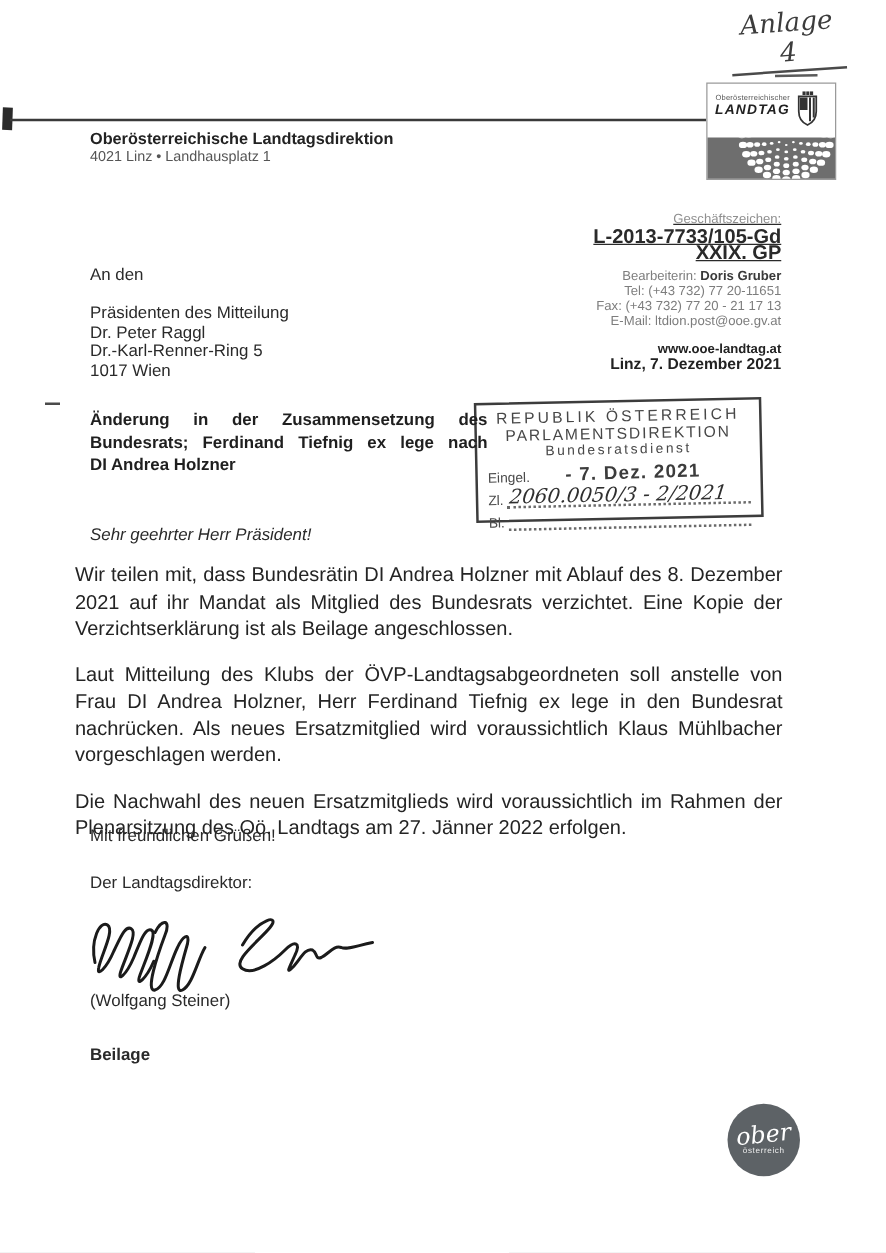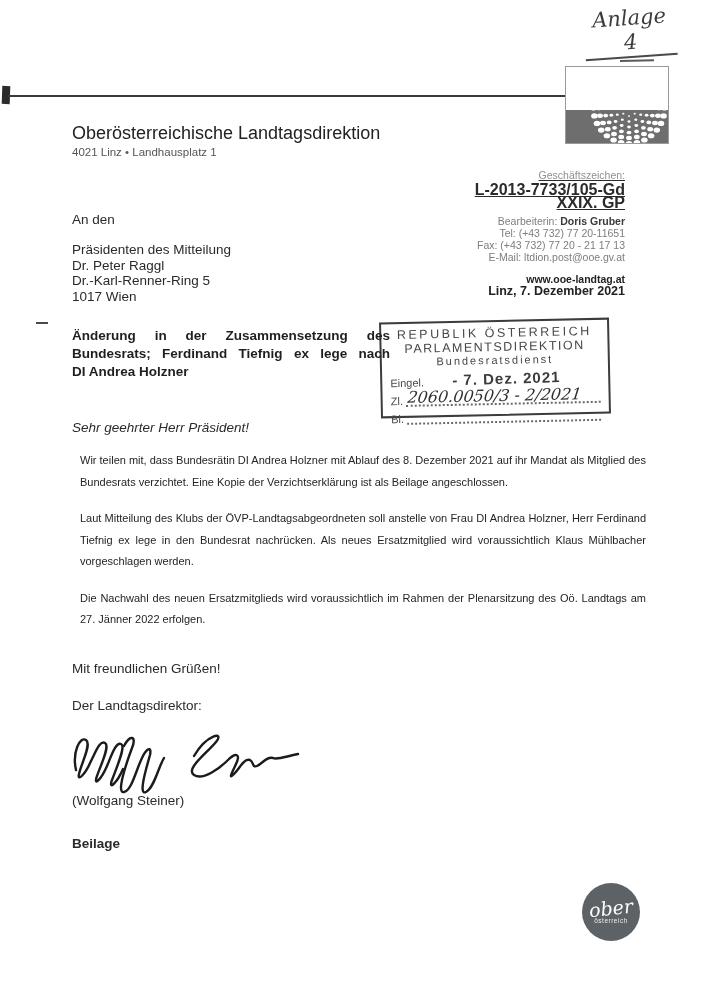--- a/index.html
+++ b/index.html
@@ -23,21 +23,21 @@
   .logo-box{position:absolute; left:565px; top:66px; width:102px; height:76px; border:1px solid #9a9a9a; background:#fff;}
   .logo-top{position:relative; height:42px;}
   .logo-text{position:absolute; right:36px; top:9px; text-align:right;}
   .logo-small{font-size:6px; color:#555; letter-spacing:.2px; white-space:nowrap;}
   .logo-large{font-size:11px; font-weight:bold; font-style:italic; letter-spacing:1px; color:#222;}
   .logo-crest{position:absolute; right:12px; top:6px;}
   .logo-band{position:absolute; left:0; bottom:0; width:100%; height:33px; background:#6e6e6e;}
   .logo-band svg{display:block; width:100%; height:100%;}
   
   .sender{position:absolute; left:72px; top:103px;}
-  .sender-name{font-size:18px; font-weight:normal; color:#222;margin-top:20px;}
+  .sender-name{font-size:13px; font-weight:bold; color:#222;}
   .sender-address{font-size:11.5px; color:#555; margin-top:2px;}
   
   .ref-block{position:absolute; right:84px; top:169px; text-align:right; line-height:13.5px;text-decoration:underline;}
   .ref-label{font-size:10.5px; color:#8f8f8f;}
   .ref-number,.ref-period{font-size:16px; font-weight:bold; color:#2a2a2a;}
   
   .recipient-intro{position:absolute; left:72px; top:212px; font-size:13.5px;}
   .recipient{position:absolute; left:72px; top:242px; font-size:13.5px; line-height:15.5px;}
   
   .contact{position:absolute; right:84px; top:215px; text-align:right; font-size:10.5px; line-height:12px; color:#7d7d7d;}
@@ -61,21 +61,21 @@
     position:absolute; left:2px; bottom:-2px; white-space:nowrap;
     font-family:"DejaVu Serif", cursive; font-style:italic;
     font-size:16px; color:#2f2f2f; transform:skewX(-8deg);
   }
   .fold-mark{position:absolute; left:36px; top:322px; width:12px; height:2px; background:#4a4a4a;}
   
   .subject{position:absolute; left:72px; top:327px; width:318px; font-size:13.5px; font-weight:bold; line-height:18px; color:#1f1f1f;}
   .subject .just{text-align:justify; text-align-last:justify;}
   
   .salutation{position:absolute; left:72px; top:420px; font-size:13.5px;font-style:italic;}
-  .bodytext{position:absolute; left:80px; top:450px; width:566px; font-size:11px; line-height:21.5px; text-align:justify; color:#242424;}
+  .bodytext{position:absolute; left:60px; top:450px; width:566px; font-size:16px; line-height:21.5px; text-align:justify; color:#242424;}
   .bodytext p{margin:0 0 15px 0;}
   .closing{position:absolute; left:72px; top:661px; font-size:13.5px;}
   .signer-title{position:absolute; left:72px; top:698px; font-size:13.5px;}
   .signature-svg{position:absolute; left:66px; top:712px;}
   .signer-name{position:absolute; left:72px; top:793px; font-size:13.5px;}
   .enclosure{position:absolute; left:72px; top:836px; font-size:13.5px; font-weight:bold;}
   
   .footer-logo{
     position:absolute; left:582px; top:883px; width:58px; height:58px; border-radius:50%;
     background:#5d6266; display:flex; flex-direction:column; align-items:center; justify-content:center;
@@ -87,20 +87,35 @@
 <body>
 
 <div class="page">
 
   <div class="anlage">Anlage 4</div>
 
   <div class="scan-mark"></div>
   <div class="top-rule"></div>
 
   <div class="logo-box">
+    <div class="logo-top">
+      <div class="logo-text">
+        <div class="logo-small">Oberösterreichischer</div>
+        <div class="logo-large">LANDTAG</div>
+      </div>
+      <svg class="logo-crest" width="20" height="30" viewBox="0 0 20 30">
+        <rect x="6" y="0" width="2.5" height="3" fill="#333"></rect>
+          <rect x="9" y="0" width="2.5" height="3" fill="#333"></rect>
+          <rect x="12" y="0" width="2.5" height="3" fill="#333"></rect>
+        <path d="M3,4 L17,4 L17,16 Q17,24 10,27 Q3,24 3,16 Z" fill="#fff" stroke="#333" stroke-width="1.4"></path>
+        <rect x="4" y="5" width="6" height="10" fill="#333"></rect>
+        <line x1="12" y1="5" x2="12" y2="24" stroke="#333" stroke-width="1.6"></line>
+        <line x1="15" y1="5" x2="15" y2="21" stroke="#333" stroke-width="1.6"></line>
+      </svg>
+    </div>
     <div class="logo-band">
       <svg viewBox="0 0 102 33" preserveAspectRatio="none">
           <ellipse cx="55.0" cy="-2.0" rx="1.1" ry="0.86" fill="#fff"></ellipse>
           <ellipse cx="57.3" cy="3.7" rx="1.1" ry="0.86" fill="#fff"></ellipse>
           <ellipse cx="63.0" cy="6.0" rx="1.1" ry="0.86" fill="#fff"></ellipse>
           <ellipse cx="68.7" cy="3.7" rx="1.1" ry="0.86" fill="#fff"></ellipse>
           <ellipse cx="71.0" cy="-2.0" rx="1.1" ry="0.86" fill="#fff"></ellipse>
           <ellipse cx="49.5" cy="-2.0" rx="1.5" ry="1.17" fill="#fff"></ellipse>
           <ellipse cx="51.3" cy="4.7" rx="1.5" ry="1.17" fill="#fff"></ellipse>
           <ellipse cx="56.3" cy="9.7" rx="1.5" ry="1.17" fill="#fff"></ellipse>

